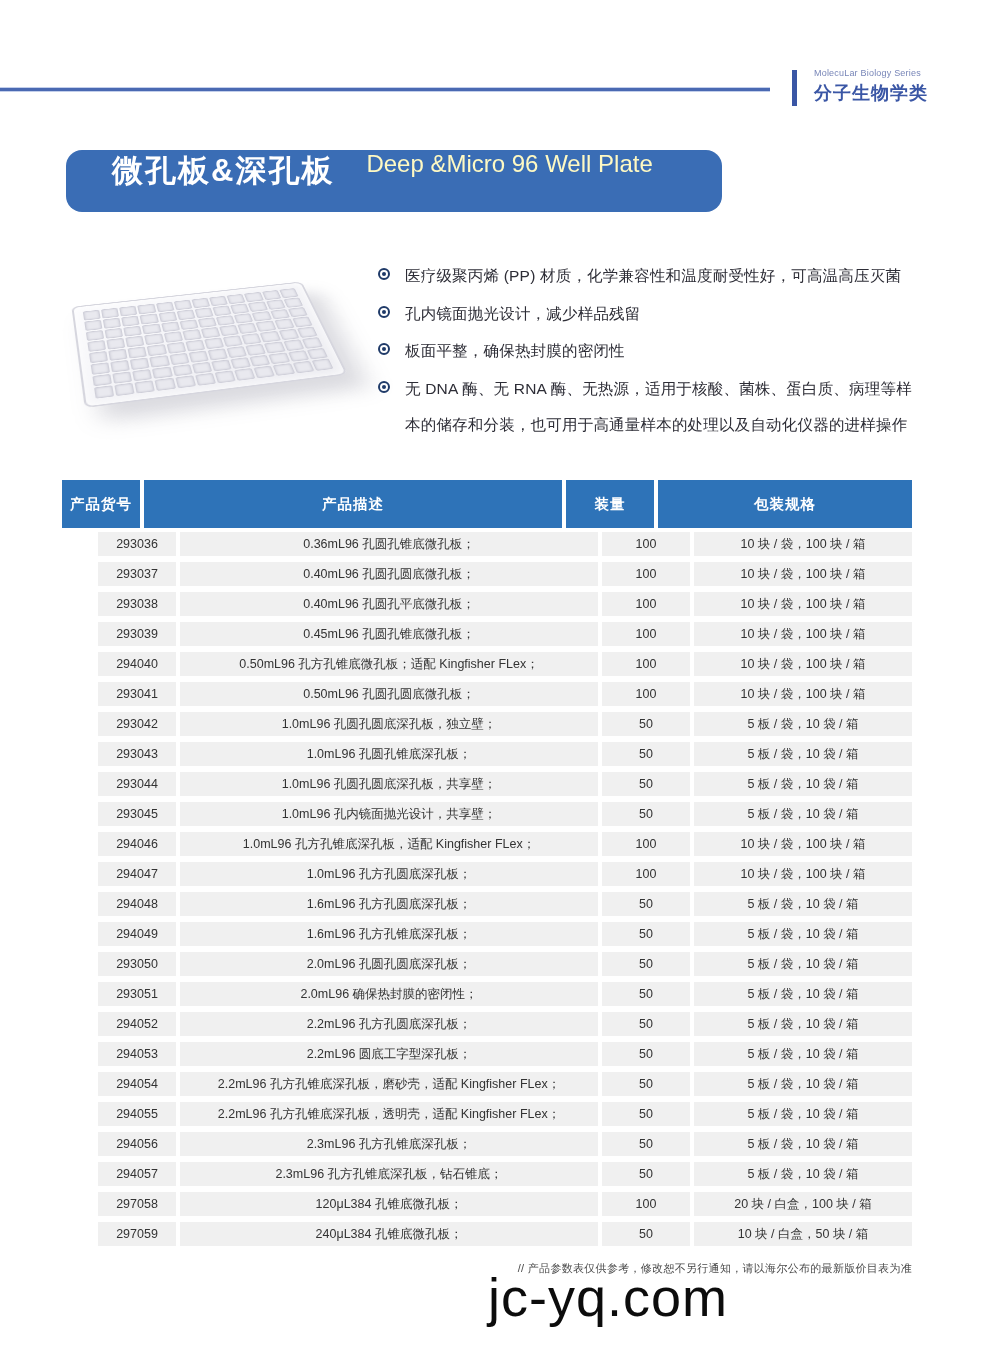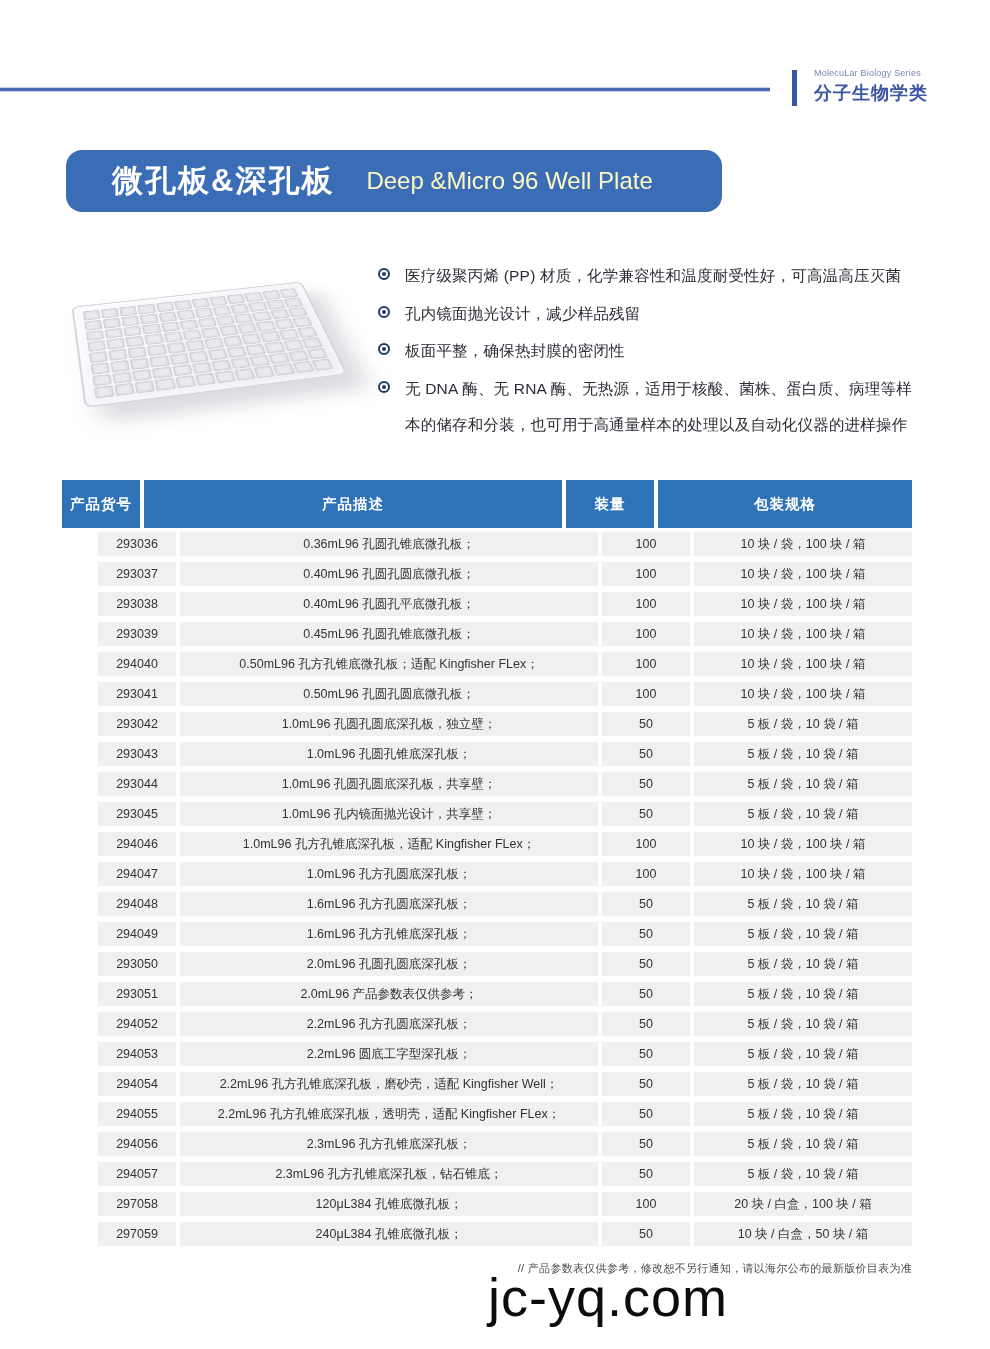--- a/index.html
+++ b/index.html
@@ -17,21 +17,21 @@
   
   .topline{position:absolute;left:0;top:88px;width:770px;height:3px;background:var(--line-blue);
            box-shadow:0 1px 0 #c3cfeb,0 -1px 0 #c3cfeb;}
   .top-right{position:absolute;left:792px;top:68px;display:flex;align-items:flex-start;gap:17px;}
   .vbar{width:5px;height:36px;background:var(--hdr-blue);margin-top:2px;}
   .series-en{font-size:9px;color:#7886b8;letter-spacing:.2px;}
   .series-zh{font-size:18px;font-weight:bold;color:var(--hdr-blue);margin-top:3px;letter-spacing:1px;}
 
   
   .banner{position:absolute;left:66px;top:150px;width:656px;height:62px;background:var(--banner);
-          border-radius:16px;display:flex;align-items:center;}
+          border-radius:16px;display:flex;}
   .banner-zh{font-size:31px;font-weight:bold;color:#fff;margin-left:46px;letter-spacing:2px;white-space:nowrap;}
   .banner-en{font-size:24px;color:#fef9c3;margin-left:32px;white-space:nowrap;}
 
   
   .plate-figure{position:absolute;left:56px;top:250px;width:300px;height:198px;perspective:900px;}
   .plate3d{position:absolute;left:22px;top:8px;width:250px;height:162px;
            transform:rotateX(52deg) rotateZ(-11deg);
            background:linear-gradient(145deg,#fbfbfd,#ececf1);
            border:2px solid #d6d6de;border-radius:8px;
            box-shadow:14px 22px 24px rgba(125,125,145,.28), inset 0 0 14px rgba(255,255,255,.95);}
@@ -315,42 +315,42 @@
 
   <div class="trow">
     <div class="cell">293050</div>
     <div class="cell">2.0mL96 孔圆孔圆底深孔板；</div>
     <div class="cell">50</div>
     <div class="cell">5 板 / 袋，10 袋 / 箱</div>
   </div>
 
   <div class="trow">
     <div class="cell">293051</div>
-    <div class="cell">2.0mL96 产品参数表仅供参考；</div>
+    <div class="cell">2.0mL96 确保热封膜的密闭性；</div>
     <div class="cell">50</div>
     <div class="cell">5 板 / 袋，10 袋 / 箱</div>
   </div>
 
   <div class="trow">
     <div class="cell">294052</div>
     <div class="cell">2.2mL96 孔方孔圆底深孔板；</div>
     <div class="cell">50</div>
     <div class="cell">5 板 / 袋，10 袋 / 箱</div>
   </div>
 
   <div class="trow">
     <div class="cell">294053</div>
     <div class="cell">2.2mL96 圆底工字型深孔板；</div>
     <div class="cell">50</div>
     <div class="cell">5 板 / 袋，10 袋 / 箱</div>
   </div>
 
   <div class="trow">
     <div class="cell">294054</div>
-    <div class="cell">2.2mL96 孔方孔锥底深孔板，磨砂壳，适配 Kingfisher Well；</div>
+    <div class="cell">2.2mL96 孔方孔锥底深孔板，磨砂壳，适配 Kingfisher FLex；</div>
     <div class="cell">50</div>
     <div class="cell">5 板 / 袋，10 袋 / 箱</div>
   </div>
 
   <div class="trow">
     <div class="cell">294055</div>
     <div class="cell">2.2mL96 孔方孔锥底深孔板，透明壳，适配 Kingfisher FLex；</div>
     <div class="cell">50</div>
     <div class="cell">5 板 / 袋，10 袋 / 箱</div>
   </div>

